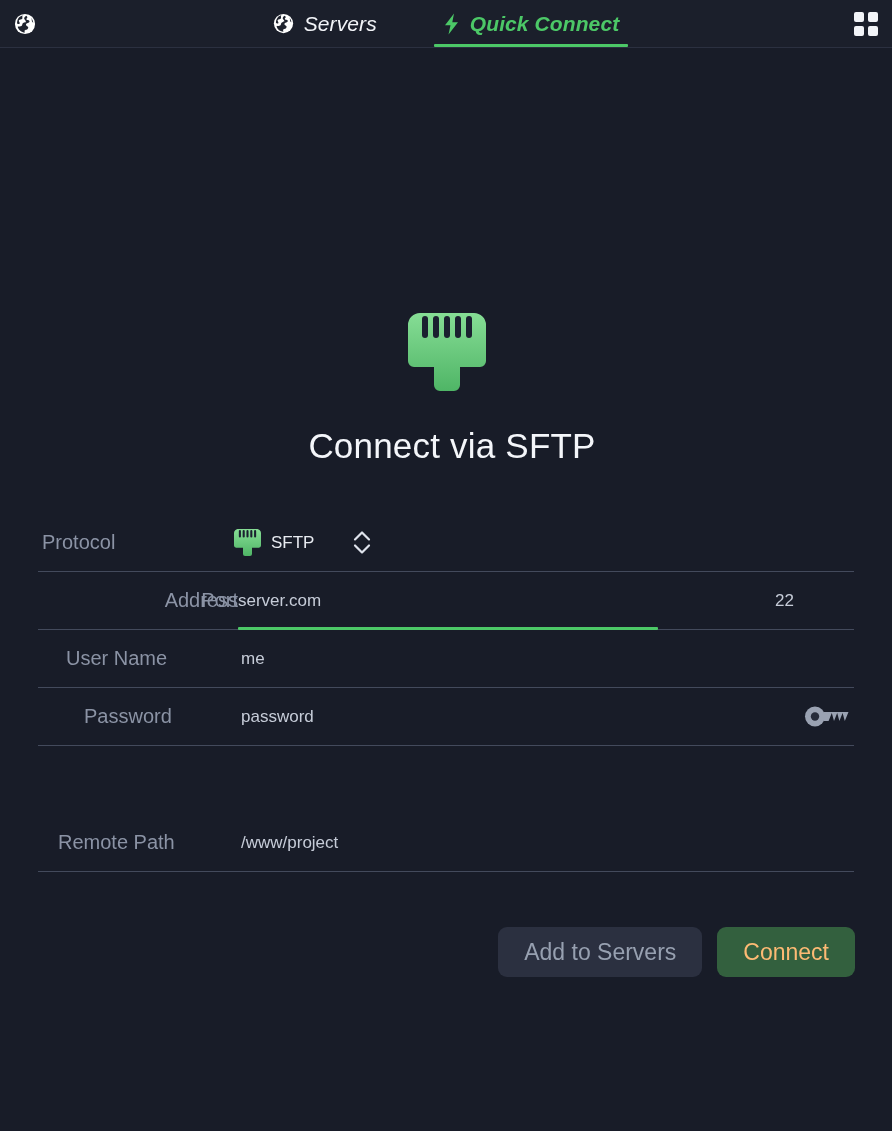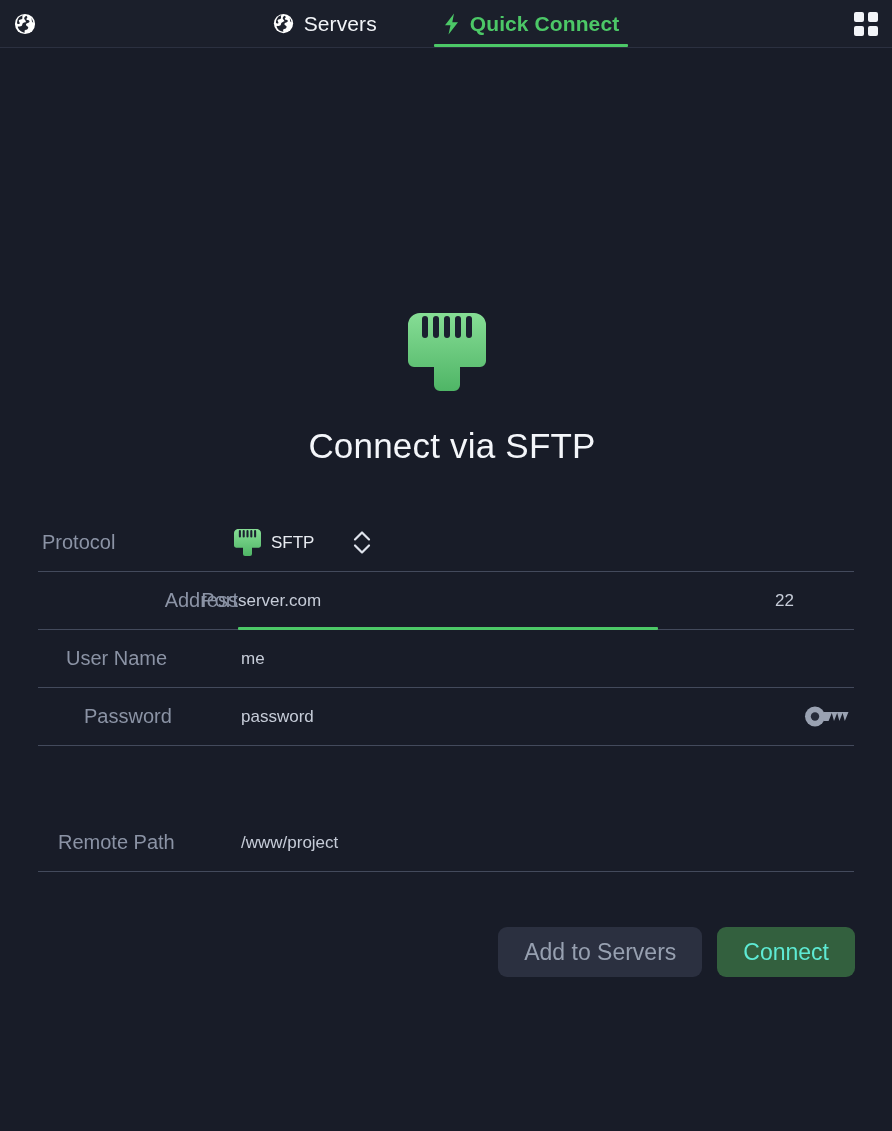--- a/index.html
+++ b/index.html
@@ -51,20 +51,21 @@
     gap: 54px;
   }
   .tab {
     position: relative;
     display: flex;
     align-items: center;
     gap: 10px;
     height: 47px;
     padding: 0 6px;
     cursor: default;
+    font-style: italic;
   }
   .tab-label {
     font-size: 21px;
     color: #f2f4f8;
     letter-spacing: 0.1px;
   }
   .tab.active .tab-label {
     color: #4cc867;
     font-weight: bold;
   }
@@ -251,21 +252,21 @@
     height: 50px;
     cursor: default;
     line-height: 50px;
   }
   .btn-secondary {
     background: #2b3040;
     color: #97a0b0;
   }
   .btn-primary {
     background: #33603e;
-    color: #5eead4;
+    color: #fdba74;
   }
 </style>
 </head>
 <body>
 
 <div class="topbar">
 
   <div class="topbar-left">
     <svg class="globe" viewBox="0 0 24 24">
       <circle cx="12" cy="12" r="11" fill="#ffffff"></circle>

